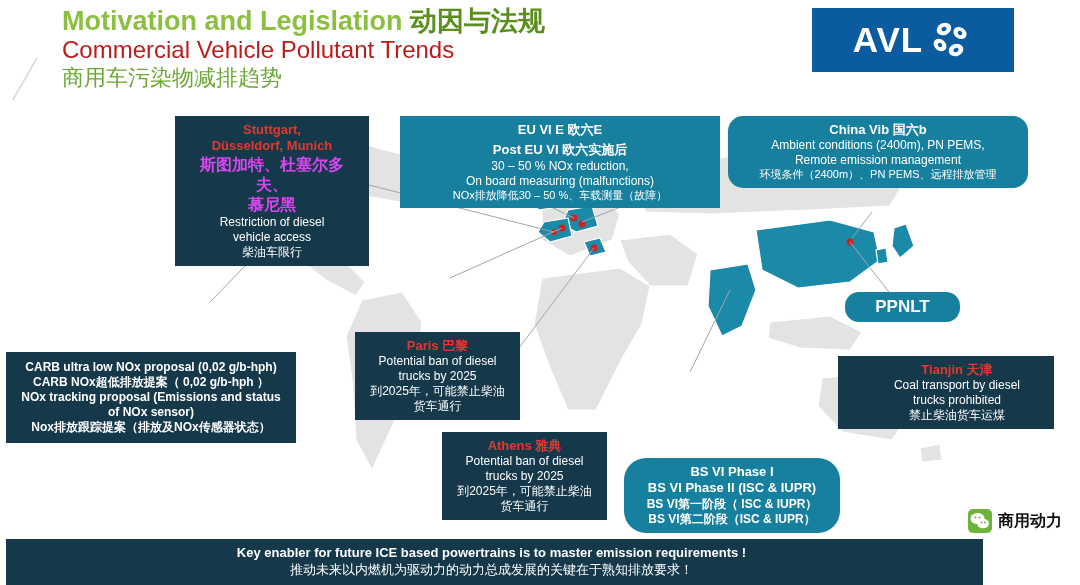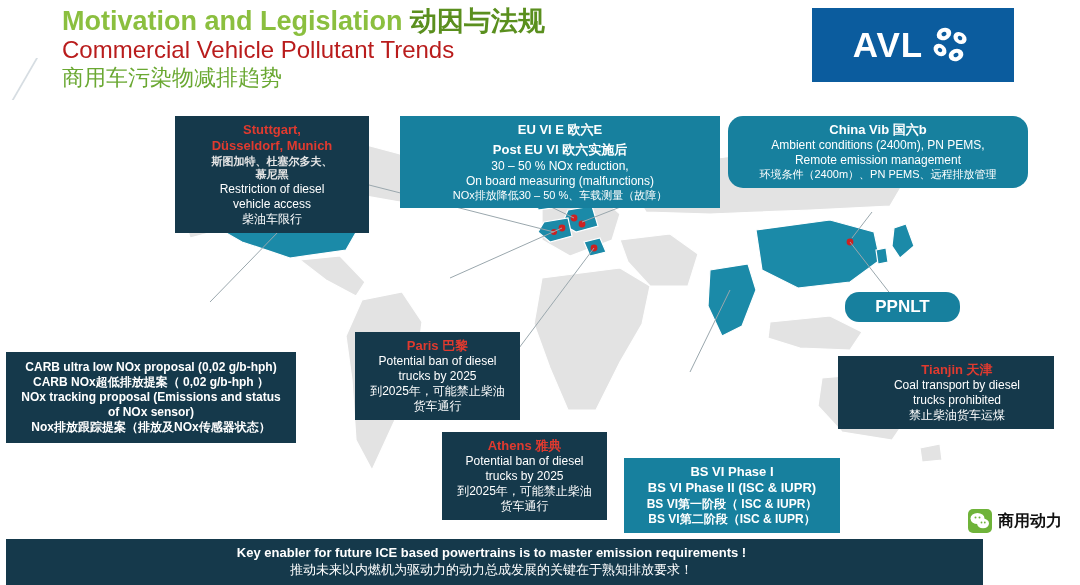--- a/index.html
+++ b/index.html
@@ -68,21 +68,21 @@
     border-bottom: 2px solid #d6dde2;
     transform: skewX(-30deg);
     transform-origin: bottom right;
   }
   
   .avl-logo {
     position: absolute;
     right: 66px;
     top: 8px;
     width: 202px;
-    height: 74px;
+    height: 64px;
     background: #0b5c9e;
     display: flex;
     align-items: center;
     justify-content: center;
     gap: 6px;
   }
   .avl-logo .word {
     color: #ffffff;
     font-size: 35px;
     font-weight: bold;
@@ -127,22 +127,22 @@
     font-size: 13px;
     color: #ffffff;
   }
   .box .hdr-red {
     font-weight: bold;
     font-size: 13px;
     color: #e03a2f;
   }
   .box .hdr-red-cn {
     font-weight: bold;
-    font-size: 11px;
-    color: #e5e5e5;
+    font-size: 16px;
+    color: #d946ef;
   }
   .box .ln {
     font-size: 12px;
   }
   .box .ln-b {
     font-size: 12px;
     font-weight: bold;
   }
   .box .ln-sm {
     font-size: 11px;
@@ -370,21 +370,21 @@
     <div class="ln">货车通行</div>
   </div>
 
   <div class="box dark" style="left:838px; top:356px; width:216px;padding-left:32px;">
     <div class="hdr-red">Tianjin 天津</div>
     <div class="ln">Coal transport by diesel</div>
     <div class="ln">trucks prohibited</div>
     <div class="ln">禁止柴油货车运煤</div>
   </div>
 
-  <div class="box" style="left:624px; top:458px; width:216px;">
+  <div class="box" style="left:624px; top:458px; width:216px;border-radius:22px;">
     <div class="hdr">BS VI Phase I</div>
     <div class="hdr">BS VI Phase II (ISC &amp; IUPR)</div>
     <div class="ln-b">BS VI第一阶段（ ISC &amp; IUPR）</div>
     <div class="ln-b">BS VI第二阶段（ISC &amp; IUPR）</div>
   </div>
 
   <div class="wechat">
     <span class="badge">
       <svg width="24" height="24" viewBox="0 0 24 24">
         <ellipse cx="9.5" cy="9.5" rx="7" ry="5.6" fill="#ffffff"></ellipse>

